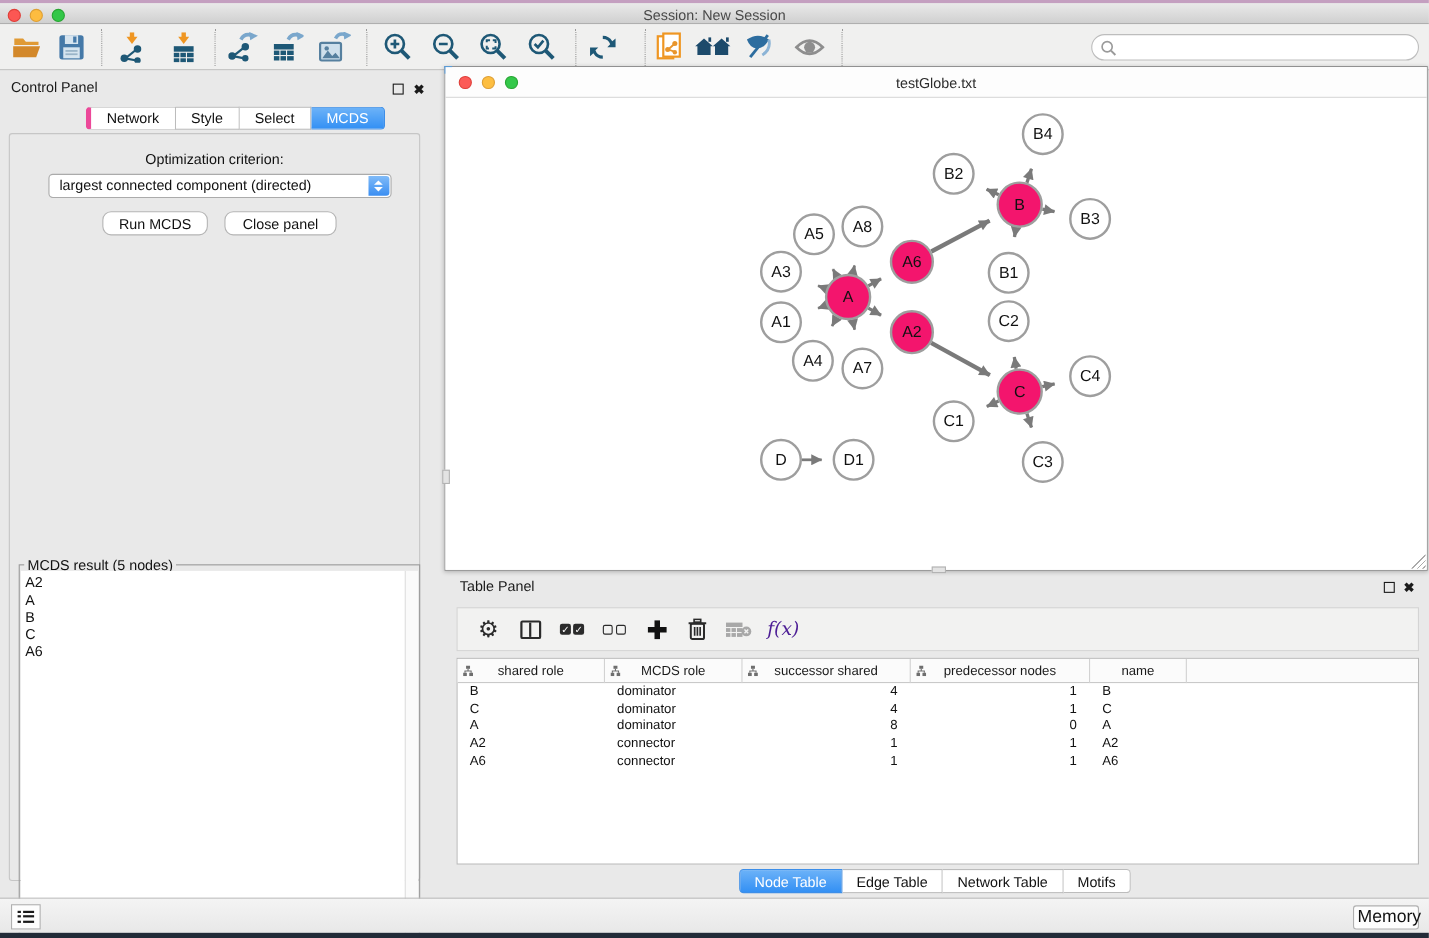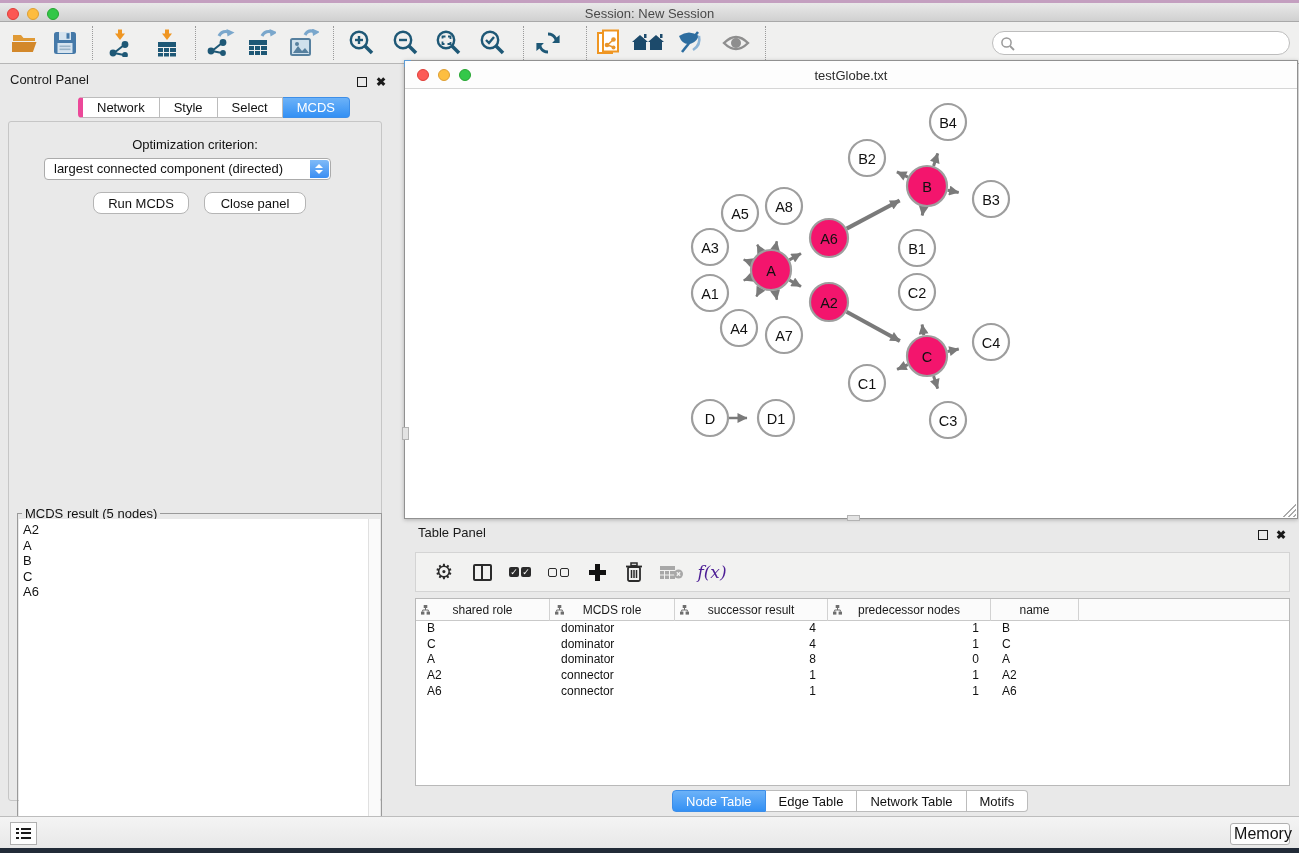--- a/index.html
+++ b/index.html
@@ -40,21 +40,21 @@
   .win-close { font-size:12px; color:#1a1a1a; font-weight:bold; line-height:10px; }
   #cp-tabs { left:78px; top:33px; height:21px; display:flex; }
   .cp-tab { height:21px; font-size:13px; padding:0 14px; background:#fff;
     border:1px solid #bcbcbc; border-left:none; display:flex; align-items:center; color:#111; }
   .cp-tab:first-child { border-left:5px solid #ec4899; border-radius:4px 0 0 4px; }
   .cp-tab:last-child { border-radius:0 4px 4px 0; }
   .cp-tab.active { background:linear-gradient(#6cb2f8,#3390f4); border-color:#3d8ee8; color:#fff; }
   #cp-body { left:8px; top:57px; width:374px; height:680px; background:#e9e9e9;
     border:1px solid #c6c6c6; border-radius:3px; }
   #opt-label { left:0; right:0; top:15px; text-align:center; font-size:13px; color:#111; }
-  #criterion-select { left:35px; top:36px; width:287px; height:22px; background:#fff;
+  #criterion-select { left:35px; top:36px; width:312px; height:22px; background:#fff;
     border:1px solid #ababab; border-radius:4px; font-size:13px; color:#111;
     line-height:20px; padding-left:9px; }
   #criterion-spin { position:absolute; right:1px; top:1px; bottom:1px; width:19px;
     background:linear-gradient(#80bbf8,#3a8ef2); border-radius:0 3px 3px 0; }
   .spin-up,.spin-dn { position:absolute; left:5px; width:0; height:0;
     border-left:4.5px solid transparent; border-right:4.5px solid transparent; }
   .spin-up { top:4px; border-bottom:4px solid #fff; }
   .spin-dn { bottom:4px; border-top:4px solid #fff; }
   .cp-button { position:absolute; height:22px; background:#fff; border:1px solid #b5b5b5;
     border-radius:8px; font-size:13px; color:#111; display:flex; align-items:center;
@@ -556,21 +556,21 @@
           </svg>
           <span>MCDS role</span>
         </div>
         <div class="nt-hcell" style="width: 153px;">
           <svg width="9" height="10" viewBox="0 0 9 10">
             <rect x="2.7" y="0" width="3.6" height="3" fill="#6e6e6e"></rect>
             <rect x="0" y="6.6" width="3.4" height="3" fill="#6e6e6e"></rect>
             <rect x="5.6" y="6.6" width="3.4" height="3" fill="#6e6e6e"></rect>
             <path d="M4.5 3v2M1.7 6.6V5h5.6v1.6" stroke="#6e6e6e" fill="none"></path>
           </svg>
-          <span>successor result</span>
+          <span>successor shared</span>
         </div>
         <div class="nt-hcell" style="width: 163px;">
           <svg width="9" height="10" viewBox="0 0 9 10">
             <rect x="2.7" y="0" width="3.6" height="3" fill="#6e6e6e"></rect>
             <rect x="0" y="6.6" width="3.4" height="3" fill="#6e6e6e"></rect>
             <rect x="5.6" y="6.6" width="3.4" height="3" fill="#6e6e6e"></rect>
             <path d="M4.5 3v2M1.7 6.6V5h5.6v1.6" stroke="#6e6e6e" fill="none"></path>
           </svg>
           <span>predecessor nodes</span>
         </div>

